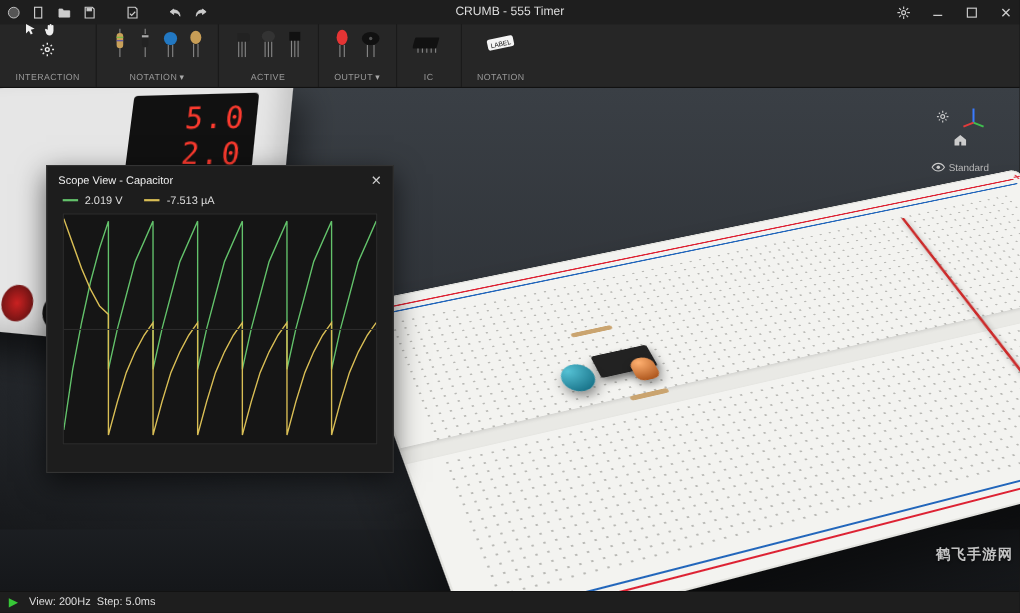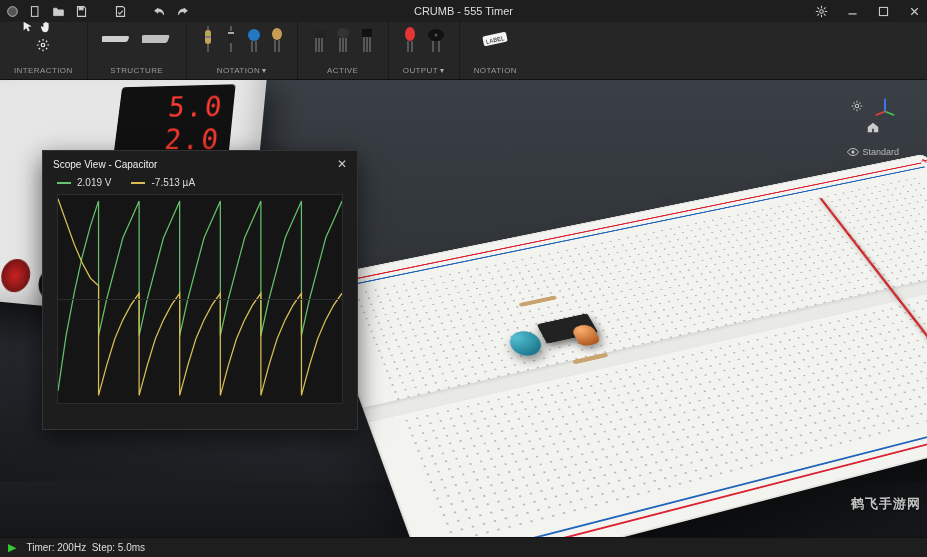--- a/index.html
+++ b/index.html
@@ -162,35 +162,20 @@
       <span class="tool-icon" style="width:100%">
           <svg width="14" height="14" viewBox="0 0 16 16">
             <circle cx="8" cy="8" r="2" fill="none" stroke="#eee" stroke-width="1.4"></circle>
             <path d="M8 1v2M8 13v2M1 8h2M13 8h2M3.2 3.2l1.4 1.4M11.4 11.4l1.4 1.4M12.8 3.2l-1.4 1.4M4.6 11.4l-1.4 1.4" stroke="#eee" stroke-width="1.4"></path>
           </svg>
         </span>
     </div>
     <div class="label">INTERACTION</div>
   </div>
 
-  <div class="tool-group">
-    <div class="icons">
-      <span class="tool-icon">
-          <svg width="30" height="14">
-            <rect x="1" y="4" width="28" height="6" rx="2" fill="#cfcfcf" transform="skewX(-20)"></rect>
-          </svg>
-        </span>
-      <span class="tool-icon">
-          <svg width="30" height="14">
-            <rect x="1" y="3" width="28" height="8" rx="2" fill="#bfbfbf" transform="skewX(-20)"></rect>
-          </svg>
-        </span>
-    </div>
-    <div class="label">STRUCTURE</div>
-  </div>
 
   <div class="tool-group">
     <div class="icons">
       <span class="tool-icon">
           <svg width="14" height="26">
             <rect x="4" y="4" width="6" height="14" rx="3" fill="#c9a15a"></rect>
             <line x1="7" y1="0" x2="7" y2="4" stroke="#888"></line>
             <line x1="7" y1="18" x2="7" y2="26" stroke="#888"></line>
             <line x1="4" y1="8" x2="10" y2="8" stroke="#7b4"></line>
             <line x1="4" y1="11" x2="10" y2="11" stroke="#44b"></line>
@@ -267,20 +252,37 @@
             <circle cx="9" cy="9" r="1.5" fill="#555"></circle>
             <line x1="6" y1="15" x2="6" y2="26" stroke="#888"></line>
             <line x1="12" y1="15" x2="12" y2="26" stroke="#888"></line>
           </svg>
         </span>
     </div>
     <div class="label"><span>OUTPUT</span><span class="caret">▾</span></div>
   </div>
 
 
+  <div class="tool-group">
+    <div class="icons">
+      <span class="tool-icon">
+          <svg width="30" height="20">
+            <rect x="4" y="5" width="22" height="10" rx="1" fill="#111" transform="skewX(-16)"></rect>
+            <g stroke="#888" stroke-width="1">
+              <line x1="5" y1="15" x2="5" y2="19"></line>
+              <line x1="9" y1="15" x2="9" y2="19"></line>
+              <line x1="13" y1="15" x2="13" y2="19"></line>
+              <line x1="17" y1="15" x2="17" y2="19"></line>
+              <line x1="21" y1="15" x2="21" y2="19"></line>
+            </g>
+          </svg>
+        </span>
+    </div>
+    <div class="label">IC</div>
+  </div>
 
   <div class="tool-group" style="border-right:none;">
     <div class="icons">
       <span class="tool-icon">
           <svg width="30" height="16">
             <rect x="3" y="3" width="24" height="10" rx="2" fill="#f4f4f4" transform="rotate(-12 15 8)"></rect>
             <text x="15" y="11" font-size="6" fill="#111" text-anchor="middle" transform="rotate(-12 15 8)">LABEL</text>
           </svg>
         </span>
     </div>
@@ -372,15 +374,15 @@
         </svg>
     </div>
   </div>
 
   <div class="watermark">鹤飞手游网</div>
 </div>
 
 <div class="statusbar">
   <span class="play">▶</span>
   <span>
-    <span>Timer:</span> <span>200Hz</span>&nbsp;&nbsp;<span>Step:</span> <span>5.0ms</span>
+    <span>View:</span> <span>200Hz</span>&nbsp;&nbsp;<span>Step:</span> <span>5.0ms</span>
   </span>
 </div>
 
 </body></html>

